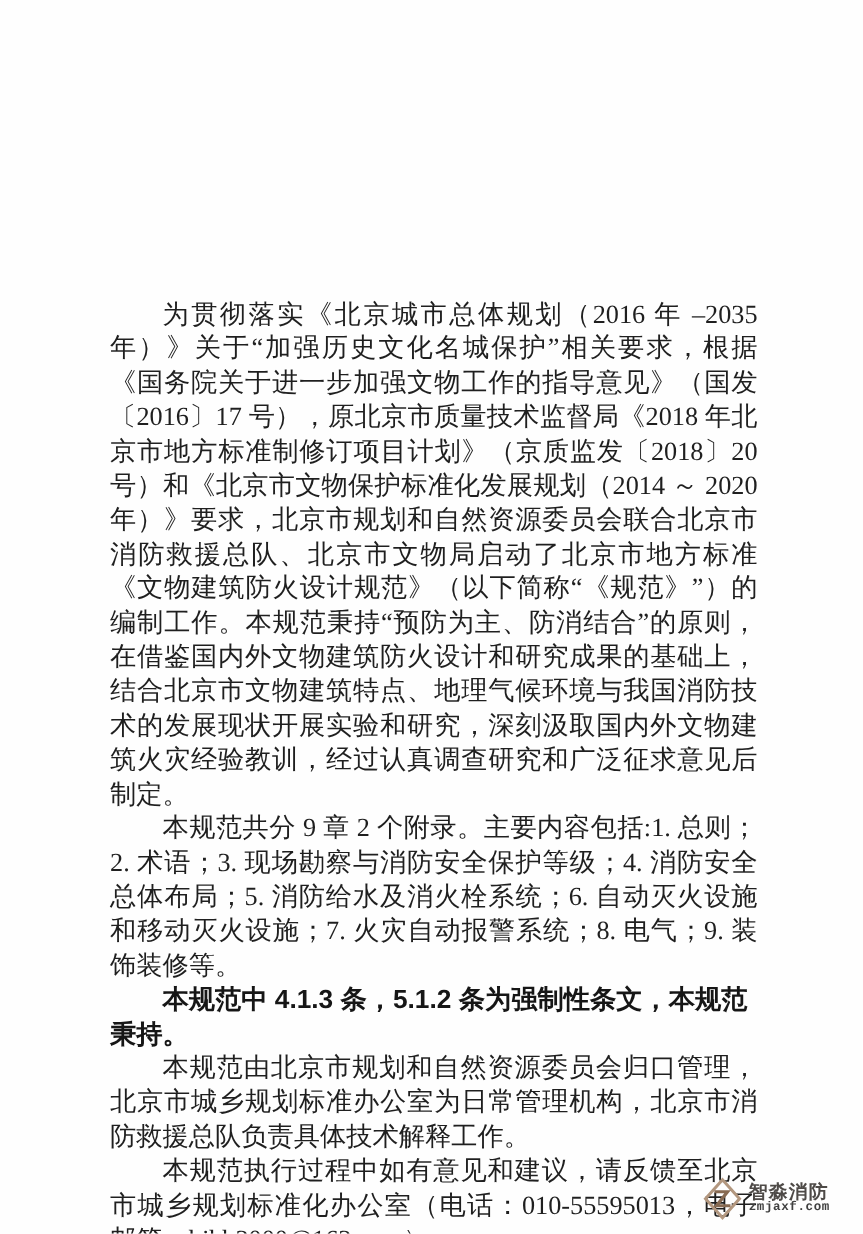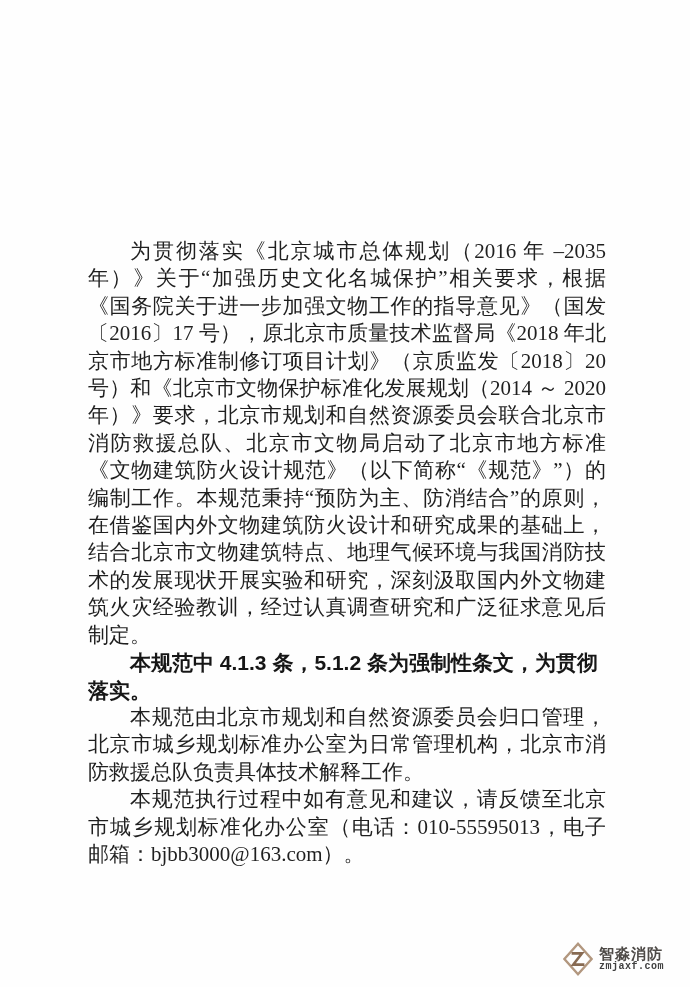--- a/index.html
+++ b/index.html
@@ -94,21 +94,22 @@
 </style>
 </head>
 <body>
 
 <div class="page">
 
 
 
   <div class="content">
     <p>为贯彻落实《北京城市总体规划（2016 年 –2035 年）》关于“加强历史文化名城保护”相关要求，根据《国务院关于进一步加强文物工作的指导意见》（国发〔2016〕17 号），原北京市质量技术监督局《2018 年北京市地方标准制修订项目计划》（京质监发〔2018〕20 号）和《北京市文物保护标准化发展规划（2014 ～ 2020 年）》要求，北京市规划和自然资源委员会联合北京市消防救援总队、北京市文物局启动了北京市地方标准《文物建筑防火设计规范》（以下简称“《规范》”）的编制工作。本规范秉持“预防为主、防消结合”的原则，在借鉴国内外文物建筑防火设计和研究成果的基础上，结合北京市文物建筑特点、地理气候环境与我国消防技术的发展现状开展实验和研究，深刻汲取国内外文物建筑火灾经验教训，经过认真调查研究和广泛征求意见后制定。</p>
-    <p class="mandatory">本规范中 4.1.3 条，5.1.2 条为强制性条文，为贯彻落实。</p>
+    <p>本规范共分 9 章 2 个附录。主要内容包括:1. 总则；2. 术语；3. 现场勘察与消防安全保护等级；4. 消防安全总体布局；5. 消防给水及消火栓系统；6. 自动灭火设施和移动灭火设施；7. 火灾自动报警系统；8. 电气；9. 装饰装修等。</p>
+    <p class="mandatory">本规范中 4.1.3 条，5.1.2 条为强制性条文，本规范秉持。</p>
     <p>本规范由北京市规划和自然资源委员会归口管理，北京市城乡规划标准办公室为日常管理机构，北京市消防救援总队负责具体技术解释工作。</p>
     <p>本规范执行过程中如有意见和建议，请反馈至北京市城乡规划标准化办公室（电话：010-55595013，电子邮箱：bjbb3000@163.com）。</p>
   </div>
 
   <div class="watermark">
     <svg class="logo" viewBox="0 0 40 44" xmlns="http://www.w3.org/2000/svg">
 
       <path d="M20 3 L37 22 L20 41 L3 22 Z" fill="none" stroke="#b2977f" stroke-width="3"></path>
 
       <path d="M12 15 L25 15 L14 29 L28 29" fill="none" stroke="#876a52" stroke-width="3.2"></path>

